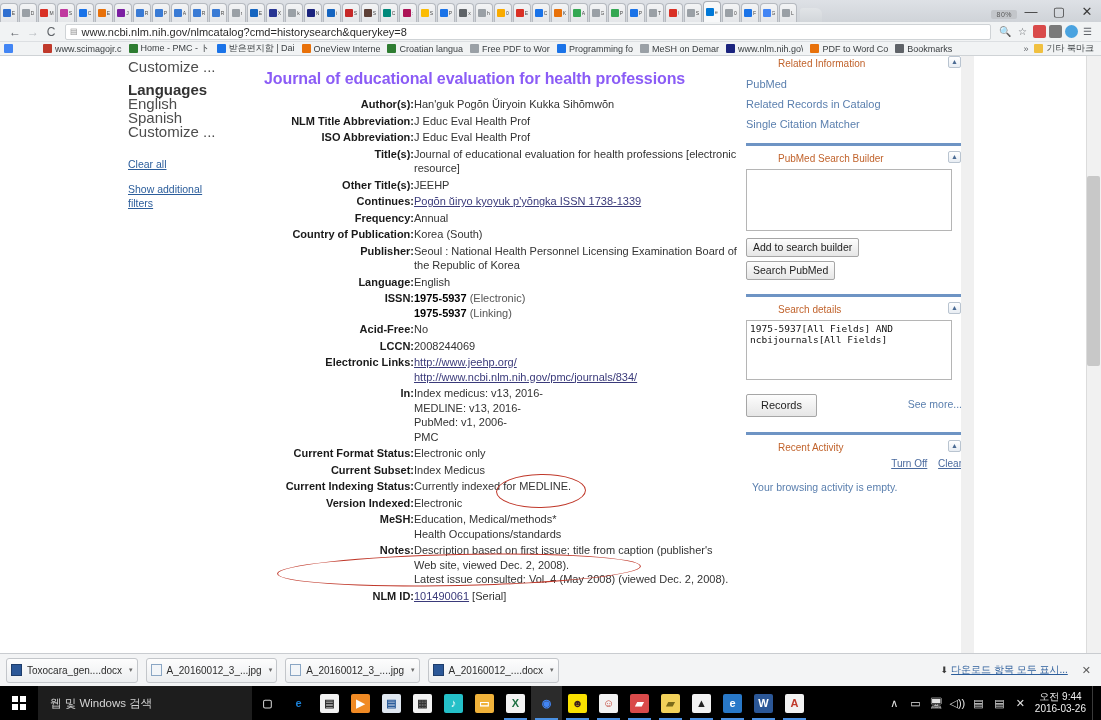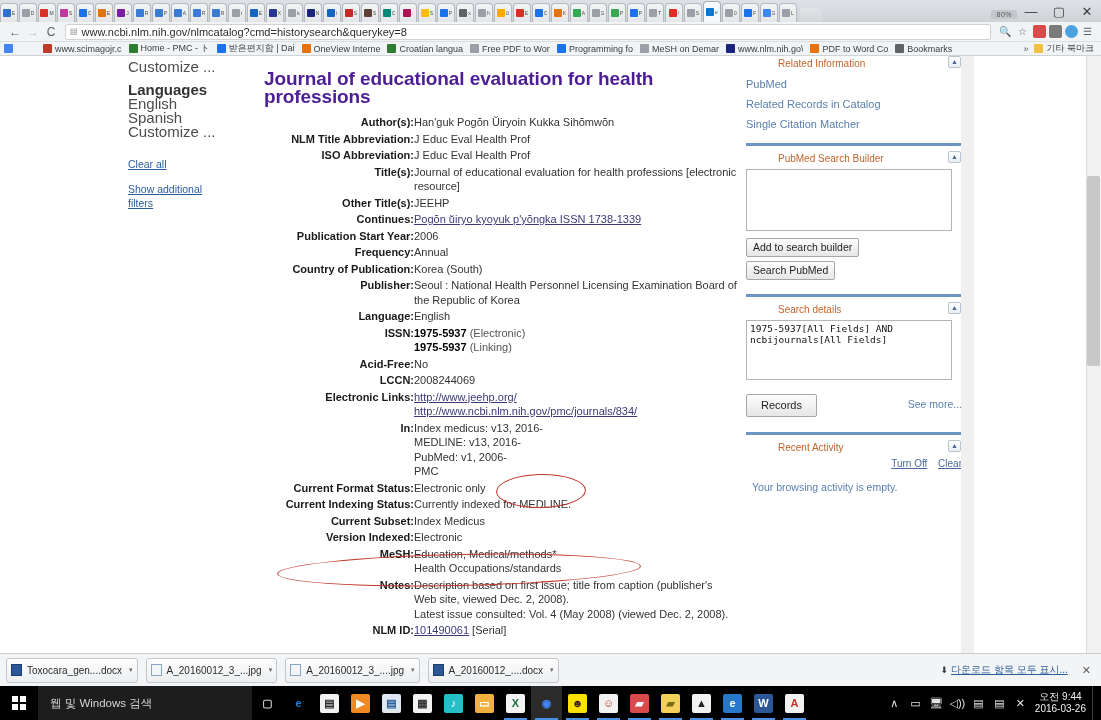--- a/index.html
+++ b/index.html
@@ -100,21 +100,21 @@
 
   
   #facet-col { position:absolute; left:128px; top:4px; width:100px; }
   .facet-line { font-size:15px; color:#4d4d4d; line-height:14px; white-space:nowrap; }
   .facet-head { font-weight:bold; color:#333; margin-top:9px; }
   .facet-link { color:#2b5d9b; text-decoration:underline; font-size:10.5px; line-height:14px; display:block; }
 
   
   #record { position:absolute; left:248px; top:0px; width:490px; }
   #record-title {
-    font-size:19px; font-weight:bold; color:#4c1d95; line-height:18px;
+    font-size:16px; font-weight:bold; color:#8b5cf6; line-height:18px;
     padding:14px 0 9px 16px; letter-spacing:-0.1px;
   }
   table.rec { border-collapse:collapse; width:100%; }
   table.rec td { vertical-align:top; padding:0 0 2px 0; line-height:14.5px; font-size:11px; }
   td.k { text-align:right; font-weight:bold; color:#1a1a1a; white-space:nowrap; width:166px; padding-right:5px; }
   td.v { color:#333; padding-left:0px; }
   .bluelink { color:#3a3a7a; text-decoration:underline; }
   .mono-b { font-weight:bold; color:#000; }
   .muted { color:#555; }
   .sub { display:block; }
@@ -521,26 +521,20 @@
                   <span class="sub">JEEHP</span>
                 </td>
               </tr>
               <tr>
                 <td class="k">Continues:</td>
                 <td class="v">
                   <span class="sub bluelink">Pogŏn ŭiryo kyoyuk p'yŏngka ISSN 1738-1339</span>
                 </td>
               </tr>
               <tr>
-                <td class="k">Publication Start Year:</td>
-                <td class="v">
-                  <span class="sub">2006</span>
-                </td>
-              </tr>
-              <tr>
                 <td class="k">Frequency:</td>
                 <td class="v">
                   <span class="sub">Annual</span>
                 </td>
               </tr>
               <tr>
                 <td class="k">Country of Publication:</td>
                 <td class="v">
                   <span class="sub">Korea (South)</span>
                 </td>
@@ -592,29 +586,29 @@
                   <span class="sub">PMC</span>
                 </td>
               </tr>
               <tr>
                 <td class="k">Current Format Status:</td>
                 <td class="v">
                   <span class="sub">Electronic only</span>
                 </td>
               </tr>
               <tr>
+                <td class="k">Current Subset:</td>
+                <td class="v">
+                  <span class="sub">Index Medicus</span>
+                </td>
+              </tr>
+              <tr>
                 <td class="k">Current Indexing Status:</td>
                 <td class="v">
                   <span class="sub">Currently indexed for MEDLINE.</span>
-                </td>
-              </tr>
-              <tr>
-                <td class="k">Current Subset:</td>
-                <td class="v">
-                  <span class="sub">Index Medicus</span>
                 </td>
               </tr>
               <tr>
                 <td class="k">Version Indexed:</td>
                 <td class="v">
                   <span class="sub">Electronic</span>
                 </td>
               </tr>
               <tr>
                 <td class="k">MeSH:</td>

